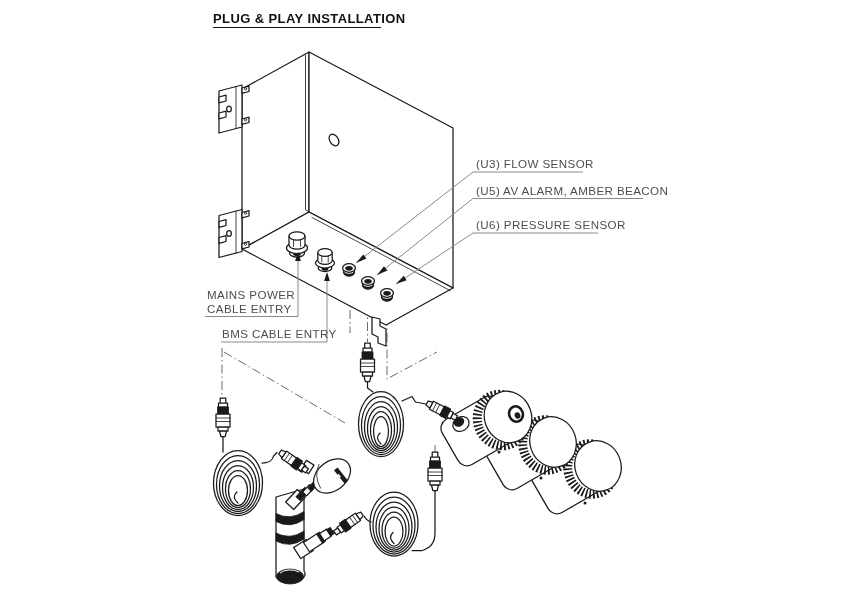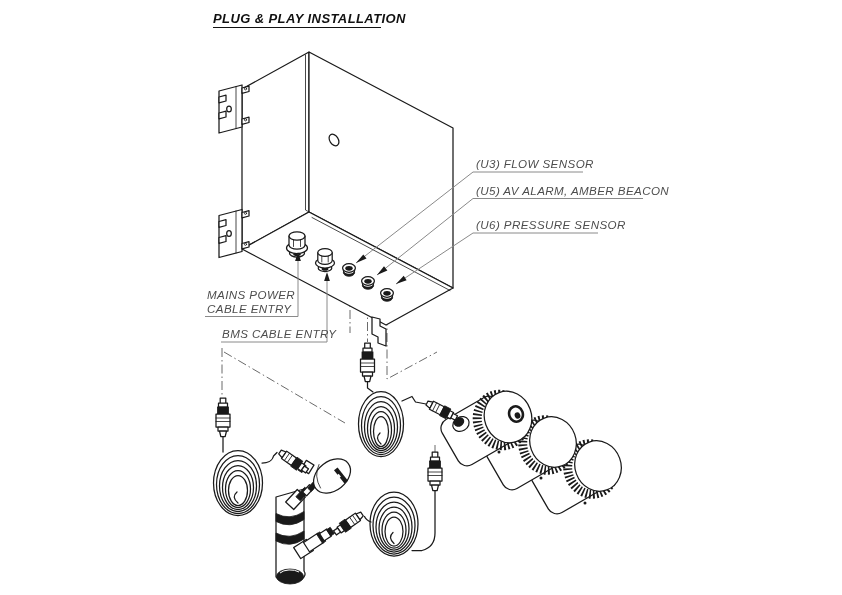--- a/index.html
+++ b/index.html
@@ -4,21 +4,21 @@
 <style>
   :root{
     --background:#ffffff;
     --line:#1a1a1a;
     --label-text:#4d4d4d;
     --leader-line:#8a8a8a;
     --centerline:#5a5a5a;
   }
   html,body{margin:0;padding:0;background:var(--background);}
   .stage{width:842px;height:595px;position:relative;background:var(--background);overflow:hidden;
-         font-family:"Liberation Sans","DejaVu Sans",sans-serif;font-style:italic;}
+         font-family:"Liberation Sans","DejaVu Sans",sans-serif;}
   svg{display:block}
   
   .ln{stroke:var(--line);stroke-width:1.25;fill:none;stroke-linejoin:round;stroke-linecap:round;}
   .lnw{stroke:var(--line);stroke-width:1.25;fill:#ffffff;stroke-linejoin:round;}
   .lnt{stroke:var(--line);stroke-width:.8;fill:none;stroke-linecap:round;}
   .fd{fill:var(--line);stroke:none;}
   .fdw{fill:var(--line);stroke:var(--line);stroke-width:.8;}
   .leader{stroke:var(--leader-line);stroke-width:1;fill:none;stroke-linejoin:miter;}
   .cl{stroke:var(--centerline);stroke-width:.9;fill:none;stroke-dasharray:9 3 1.5 3;}
   .knurl{stroke:var(--line);stroke-width:9;fill:none;stroke-dasharray:1.7 1.9;}

